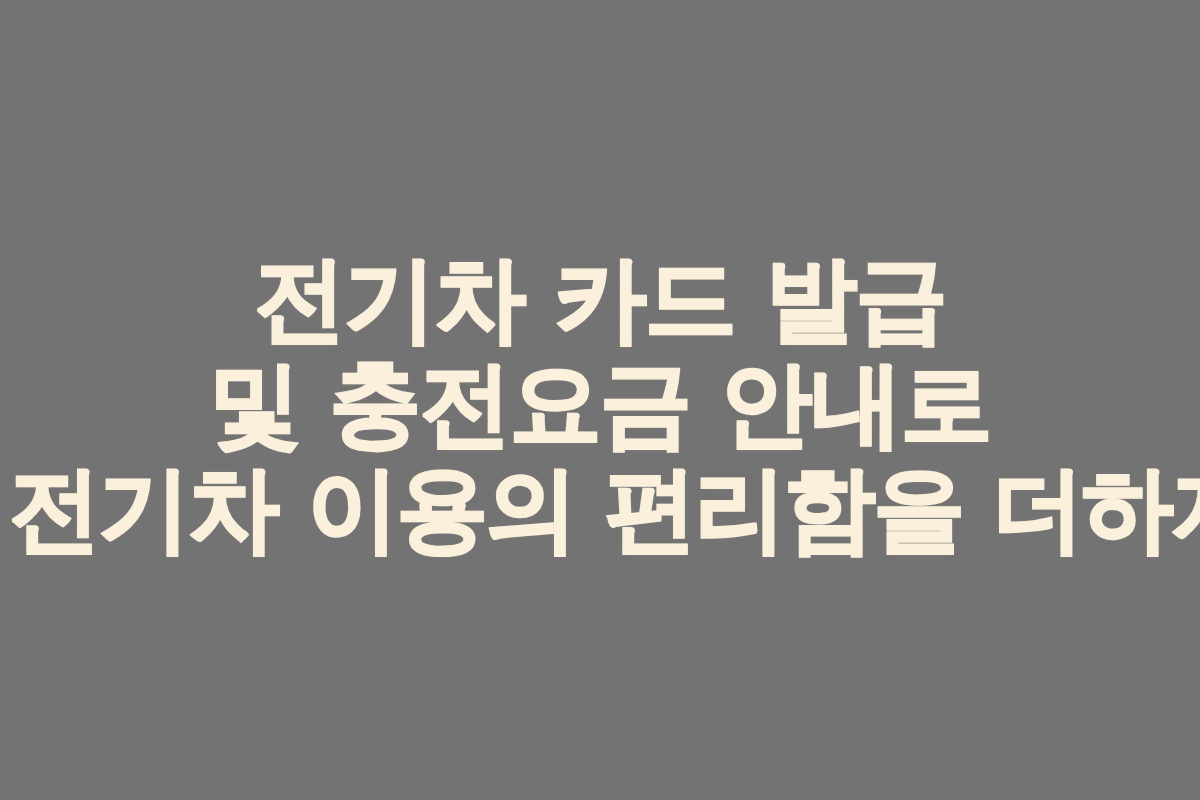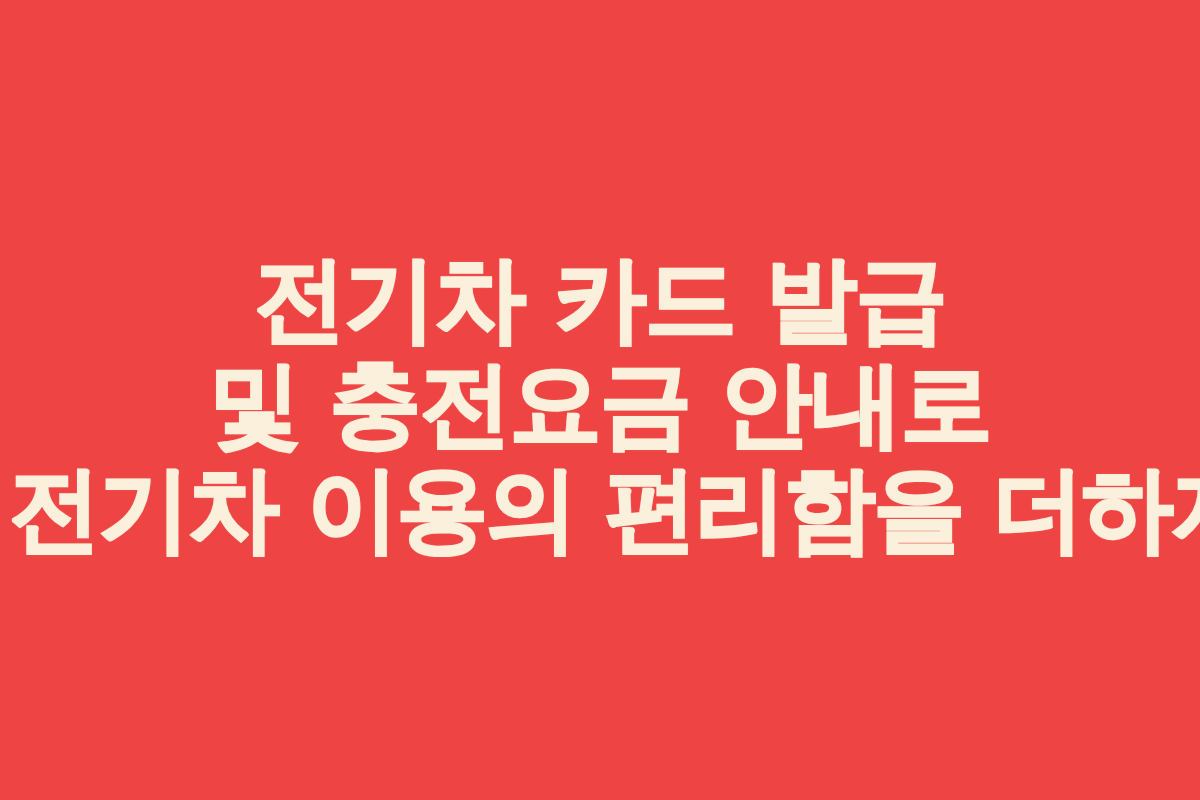--- a/index.html
+++ b/index.html
@@ -13,21 +13,21 @@
     height: 800px;
     overflow: hidden;
     font-family: "DejaVu Sans", "Liberation Sans", sans-serif;
   }
 
   
   #banner {
     position: relative;
     width: 1200px;
     height: 800px;
-    background: #ef4444;
+    background: #737373;
     display: flex;
     align-items: center;
     justify-content: center;
     box-sizing: border-box;
   }
 
   
   #headline {
     width: 1200px;
     text-align: center;

